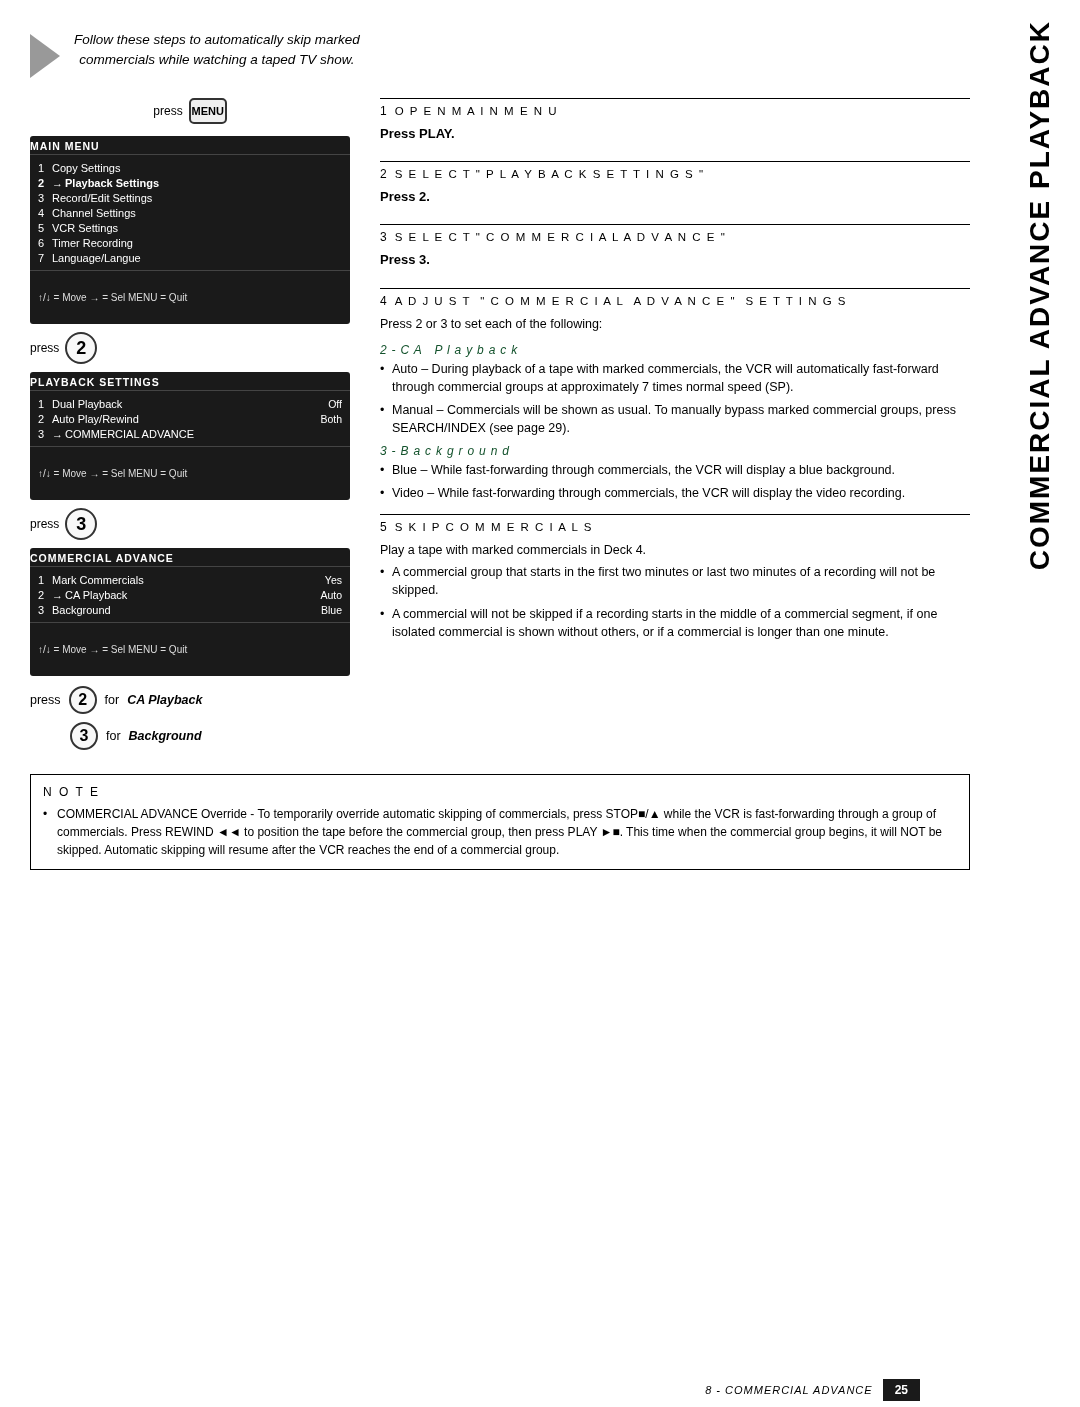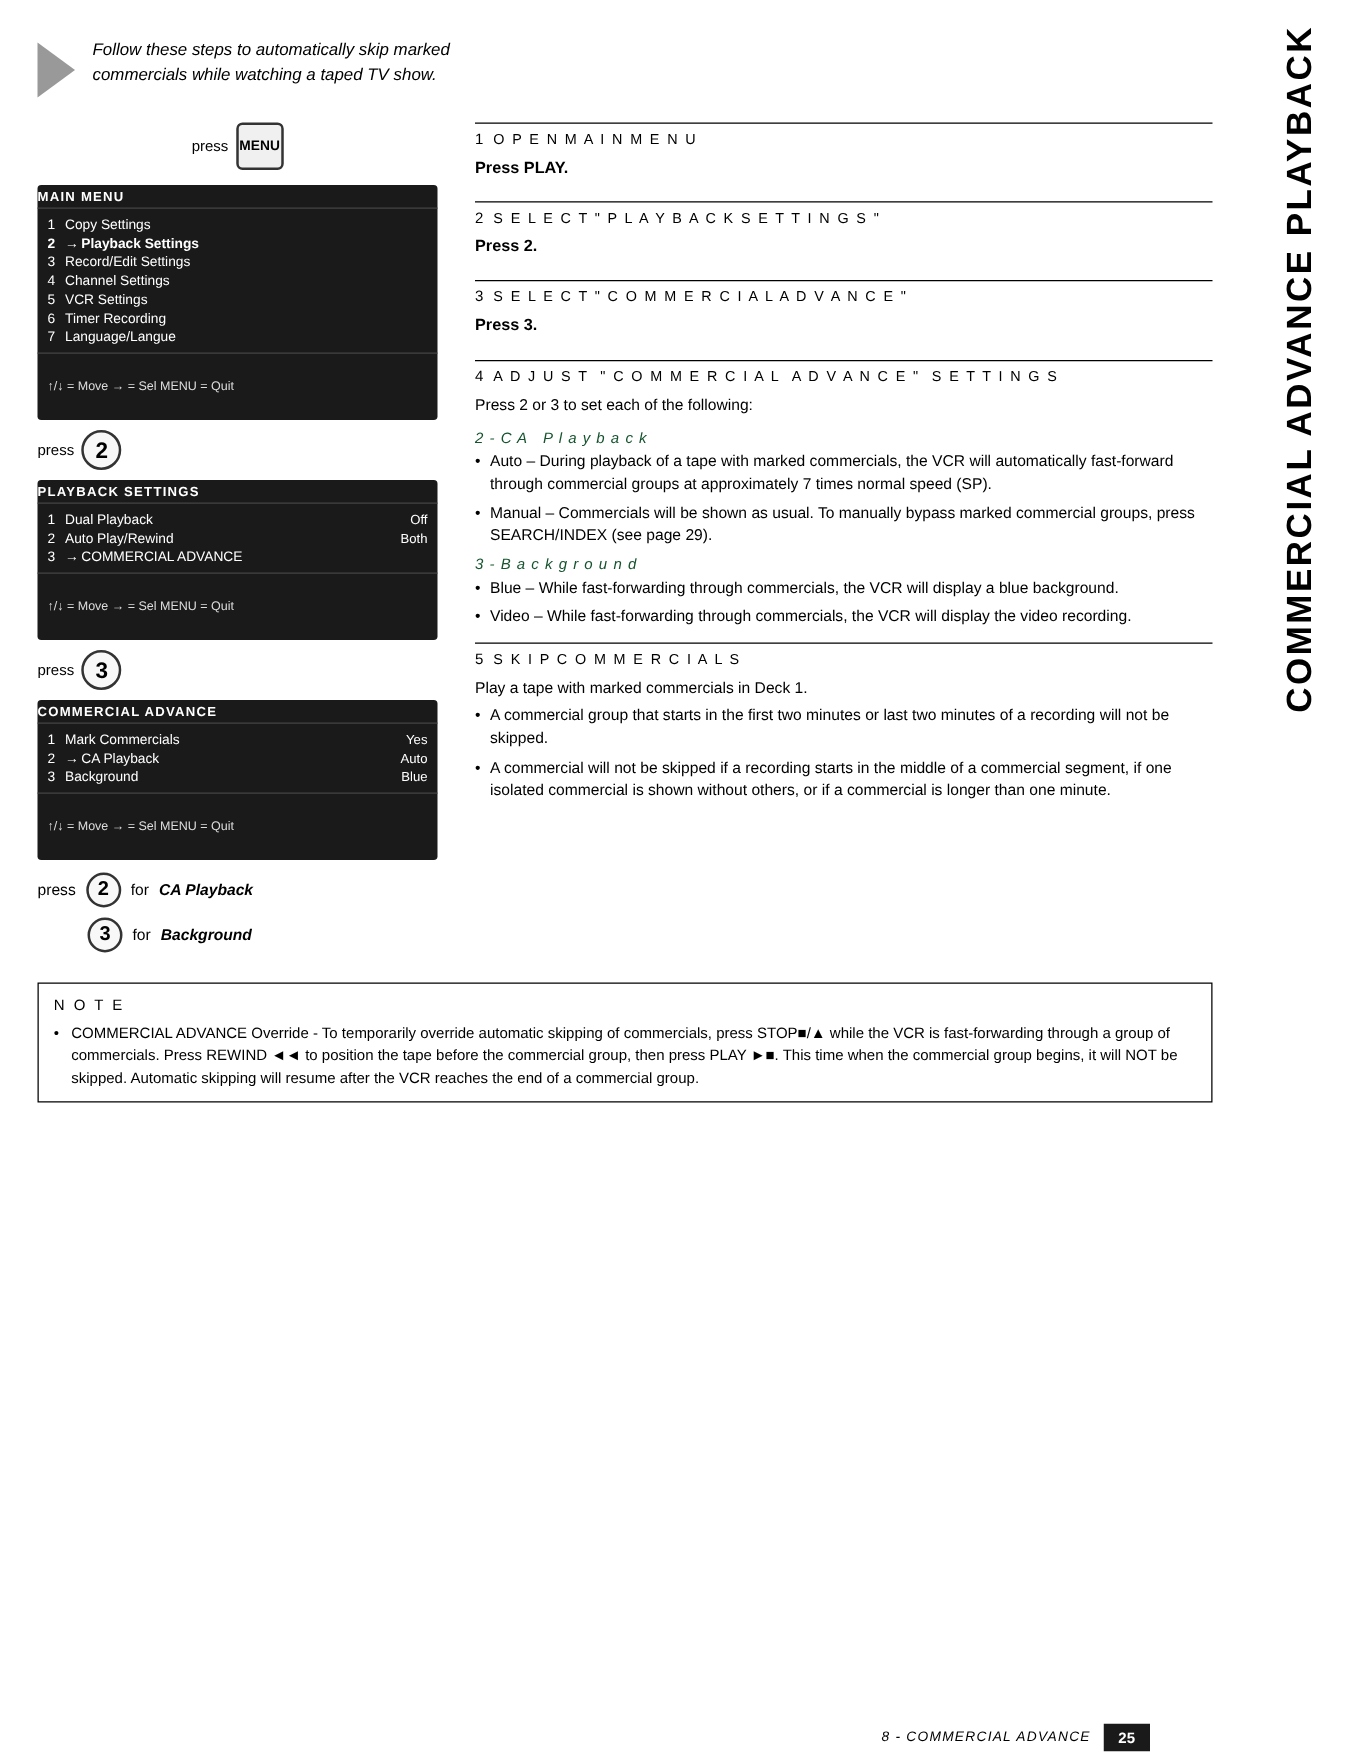--- a/index.html
+++ b/index.html
@@ -61,20 +61,21 @@
       border-left: 30px solid #999;
       margin-right: 14px;
       margin-top: 4px;
       flex-shrink: 0;
     }
     .header-text {
       font-style: italic;
       font-size: 13.5px;
       line-height: 1.5;
       color: #000;
+      text-align: center;
     }
 
     
     .two-col {
       display: flex;
       gap: 30px;
     }
     .left-col {
       width: 320px;
       flex-shrink: 0;
@@ -131,21 +132,21 @@
 
     
     .menu-btn-wrap {
       display: flex;
       flex-direction: column;
       align-items: center;
       margin-bottom: 8px;
     }
     .menu-circle {
       width: 38px;
-      height: 38px;
+      height: 26px;
       border: 2px solid #333;
       border-radius: 5px;
       display: flex;
       align-items: center;
       justify-content: center;
       font-size: 11px;
       font-weight: bold;
       color: #000;
       background: #f0f0f0;
     }
@@ -502,21 +503,21 @@
           <li>Blue – While fast-forwarding through commercials, the VCR will display a blue background.</li>
           <li>Video – While fast-forwarding through commercials, the VCR will display the video recording.</li>
         </ul>
       </div>
 
       <div class="step-section">
         <div class="step-header">
           <span class="step-number">5</span>
           <span class="step-title">S K I P   C O M M E R C I A L S</span>
         </div>
-        <div style="font-size:12.5px;color:#000;padding:4px 0 4px 0;line-height:1.4;">Play a tape with marked commercials in Deck 1.</div>
+        <div style="font-size:12.5px;color:#000;padding:4px 0 4px 0;line-height:1.4;">Play a tape with marked commercials in Deck 4.</div>
         <ul class="bullet-list">
           <li>A commercial group that starts in the first two minutes or last two minutes of a recording will not be skipped.</li>
           <li>A commercial will not be skipped if a recording starts in the middle of a commercial segment, if one isolated commercial is shown without others, or if a commercial is longer than one minute.</li>
         </ul>
       </div>
 
     </div>
   </div>
 
   <div class="note-section">

